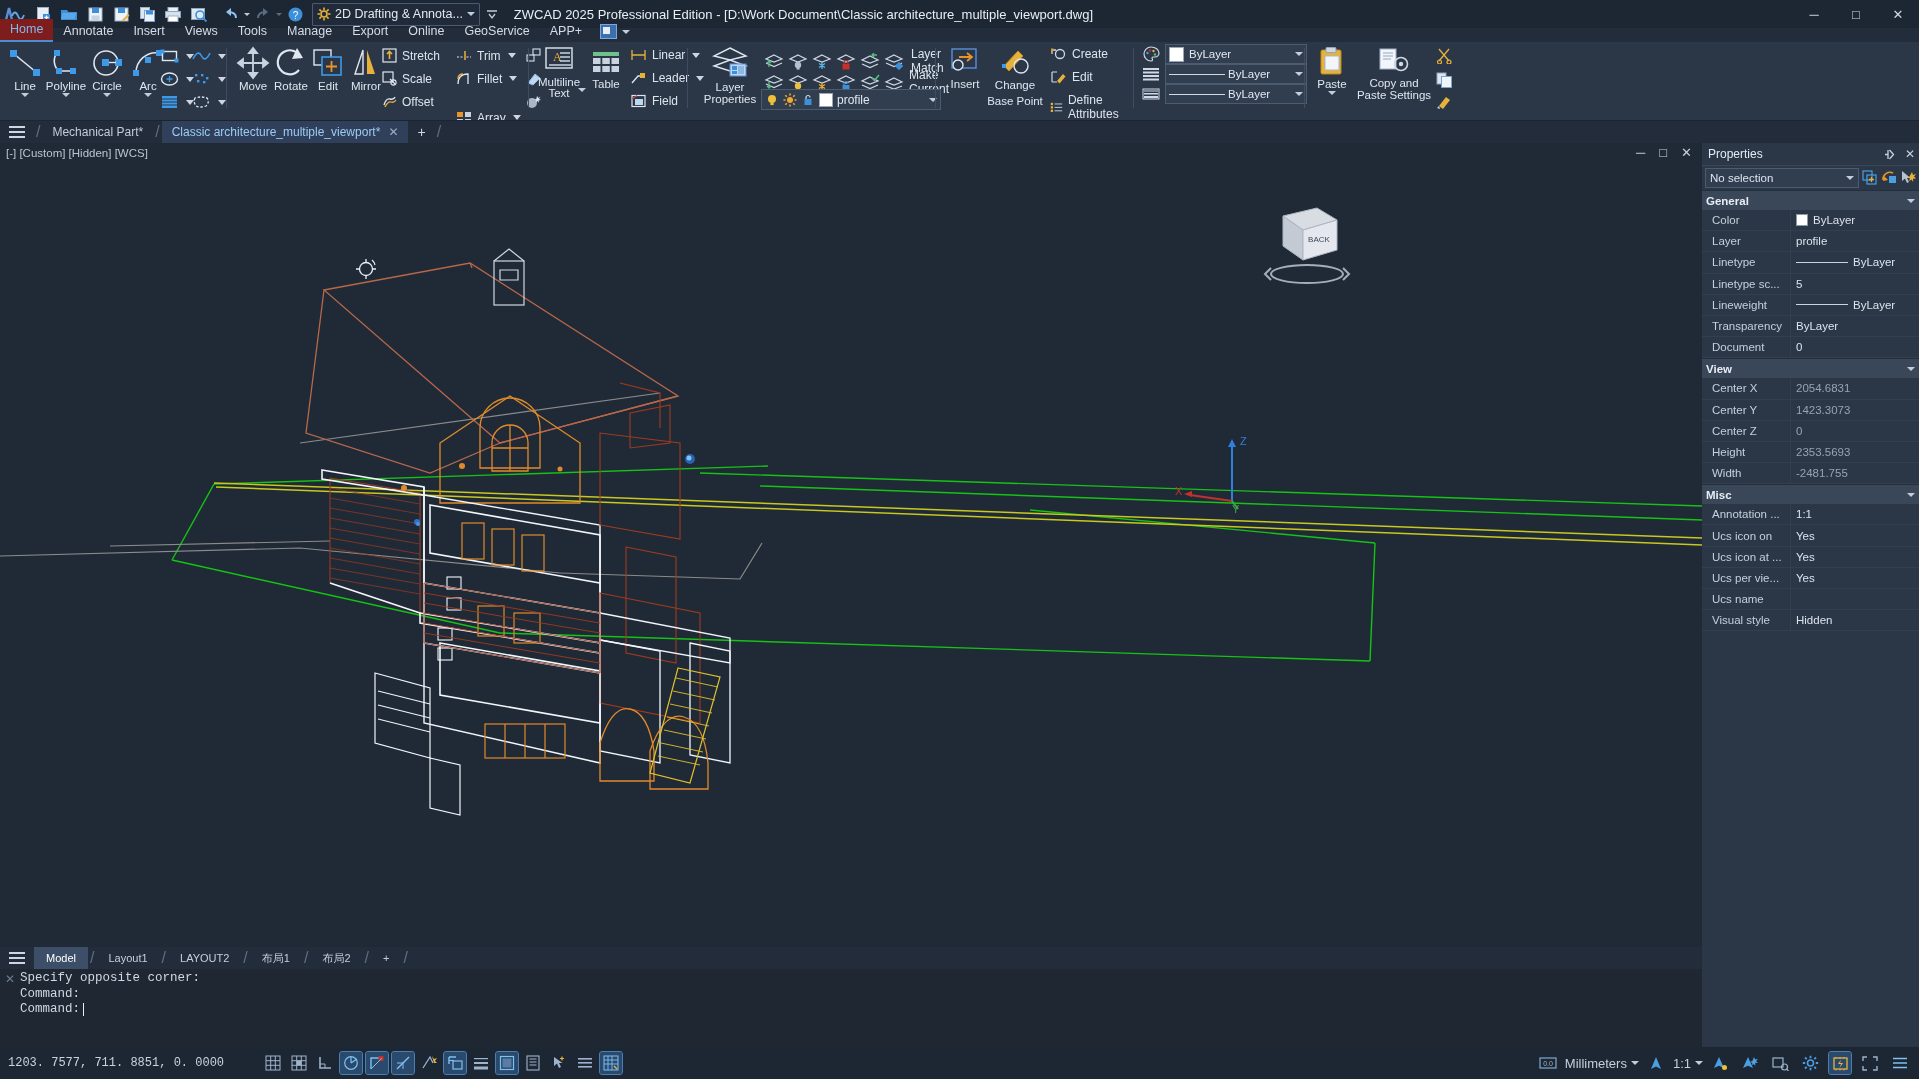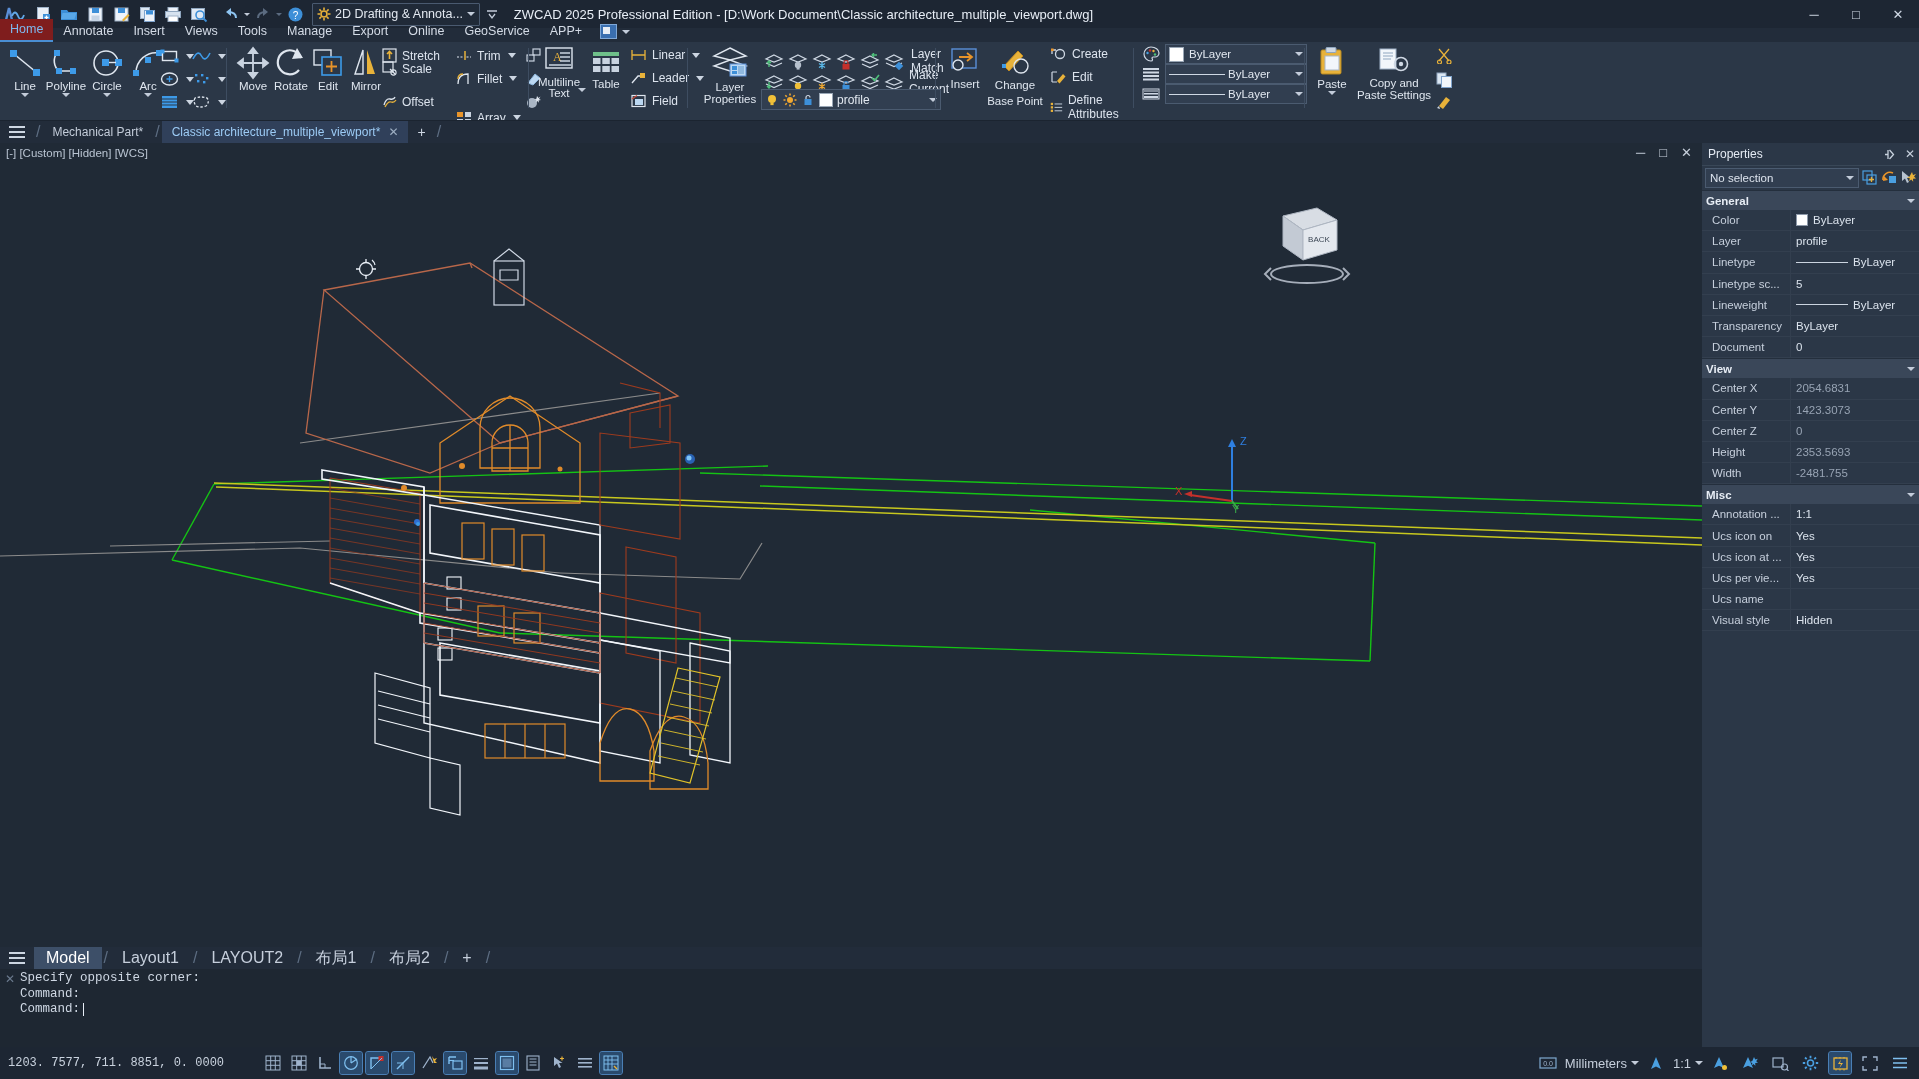--- a/index.html
+++ b/index.html
@@ -66,21 +66,21 @@
   
   .canvas{position:absolute;left:0;top:143px;width:1702px;height:804px;background:#202a36;
           overflow:hidden;}
   .vplabel{position:absolute;left:6px;top:4px;font-size:11.5px;color:#b9c4d2;}
   .vpbtns{position:absolute;right:10px;top:2px;display:flex;gap:14px;color:#c7d0dc;
           font-size:13px;align-items:center;}
 
   
   .layouttabs{position:absolute;left:0;top:947px;width:1919px;height:22px;background:#222c3a;
               display:flex;align-items:center;}
-  .ltab{height:22px;display:flex;align-items:center;padding:0 12px;font-size:16px;color:#c6cfdc;}
+  .ltab{height:22px;display:flex;align-items:center;padding:0 12px;font-size:11px;color:#c6cfdc;}
   .ltab.active{background:#3d4f68;color:#ffffff;}
   .cmdpanel{position:absolute;left:0;top:969px;width:1919px;height:78px;background:#1e2732;}
   .cmdclose{position:absolute;left:5px;top:3px;color:#6c7b8f;font-size:12px;}
   .cmdlines{position:absolute;left:20px;top:2px;right:30px;
             font-family:"Liberation Mono",monospace;font-size:12.5px;color:#cfd8e4;
             line-height:15.5px;}
   .cmdinput{display:flex;align-items:center;}
   .caretbar{display:inline-block;width:1px;height:13px;background:#e7eef7;margin-left:3px;}
   .cmdscroll{position:absolute;right:4px;top:2px;width:12px;height:74px;background:#222c3a;}
   .cmdscroll .thumb{position:absolute;left:1px;top:12px;width:10px;height:40px;background:#3d4c60;}
@@ -371,21 +371,21 @@
         <div class="lbl">Mirror</div>
       </div>
 
       <div class="smrow" style="left:154px;top:6px">
         <svg width="15" height="15" viewBox="0 0 15 15">
             <rect x="1" y="1" width="13" height="13" fill="none" stroke="#dfe6ef" stroke-width="1.2"></rect>
             <path d="M7.5 11V4M5 6l2.5-2.5L10 6" stroke="#e8b23a" stroke-width="1.6" fill="none"></path>
           </svg>
         <span>Stretch</span>
       </div>
-      <div class="smrow" style="left:154px;top:19px">
+      <div class="smrow" style="left:154px;top:29px">
         <svg width="15" height="15" viewBox="0 0 15 15">
             <rect x="1" y="1" width="10" height="10" fill="none" stroke="#dfe6ef" stroke-width="1.2"></rect>
             <path d="M8 8l5 5" stroke="#dfe6ef" stroke-width="1.2"></path>
             <circle cx="11.5" cy="11.5" r="2.6" fill="none" stroke="#dfe6ef" stroke-width="1.1"></circle>
           </svg>
         <span>Scale</span>
       </div>
       <div class="smrow" style="left:154px;top:52px">
         <svg width="15" height="15" viewBox="0 0 15 15">
             <path d="M2 11 Q4 4 8 5 Q12 6 13 3" stroke="#dfe6ef" stroke-width="1.3" fill="none"></path>

